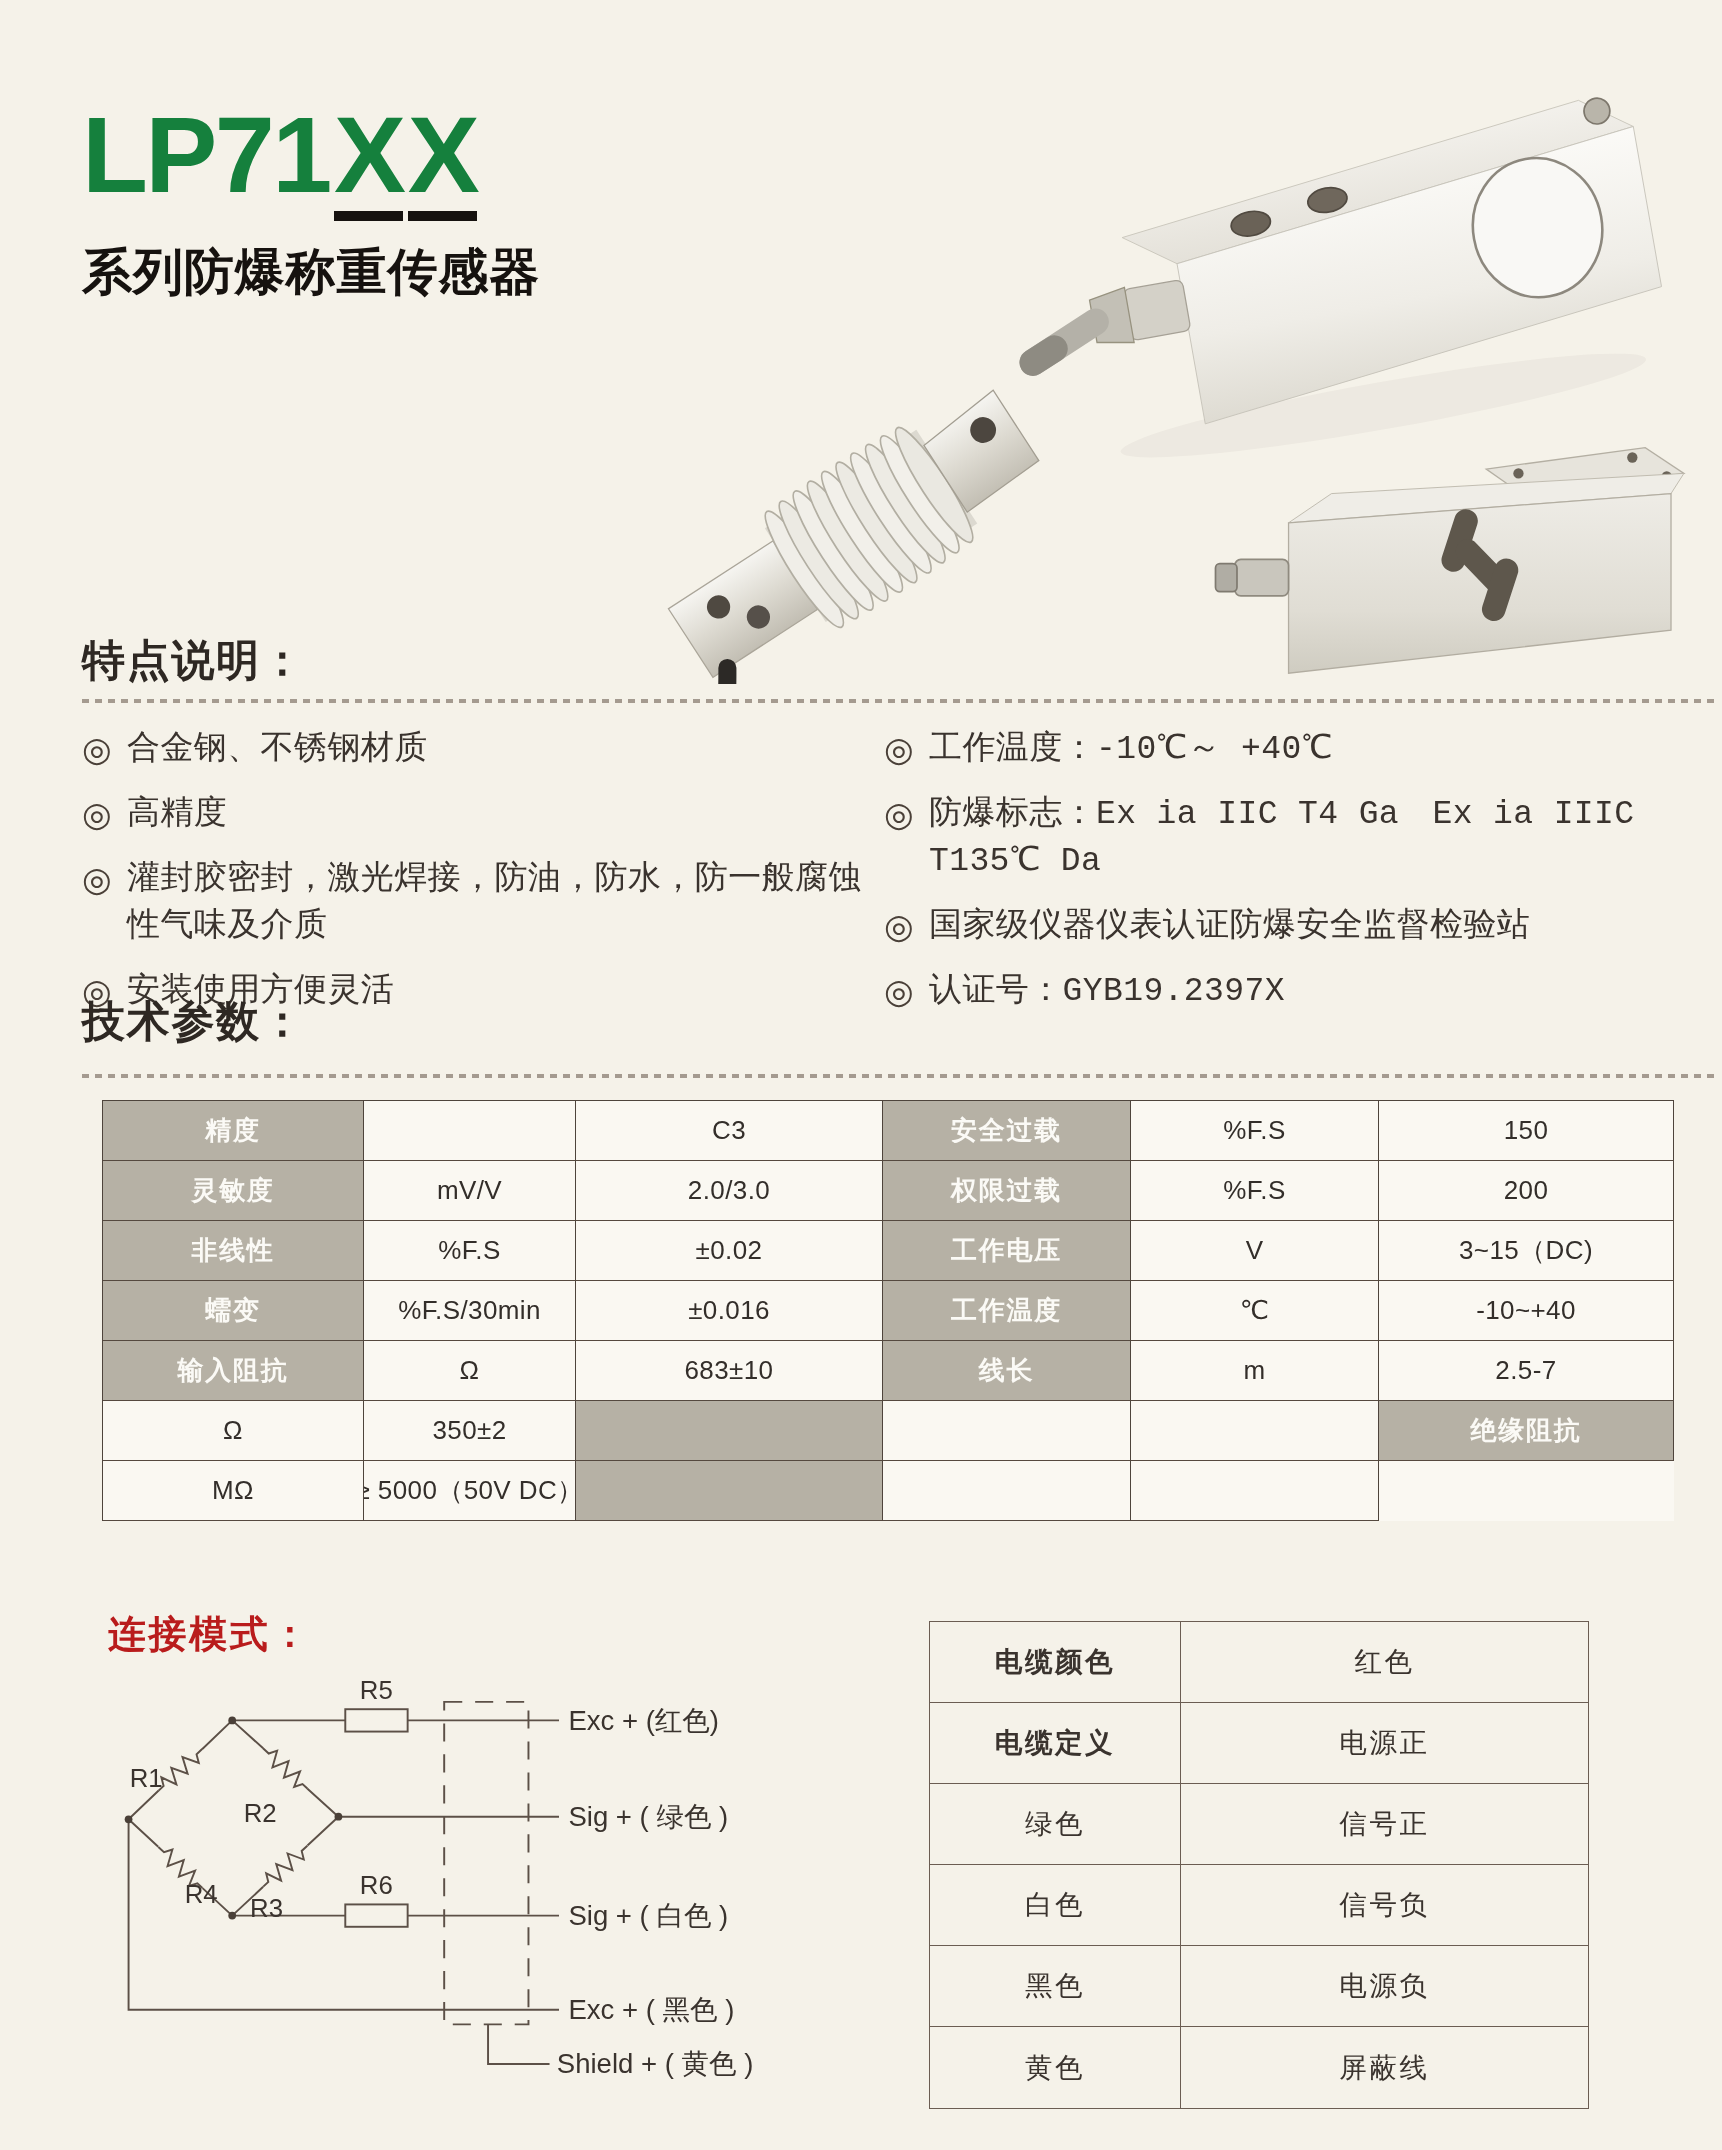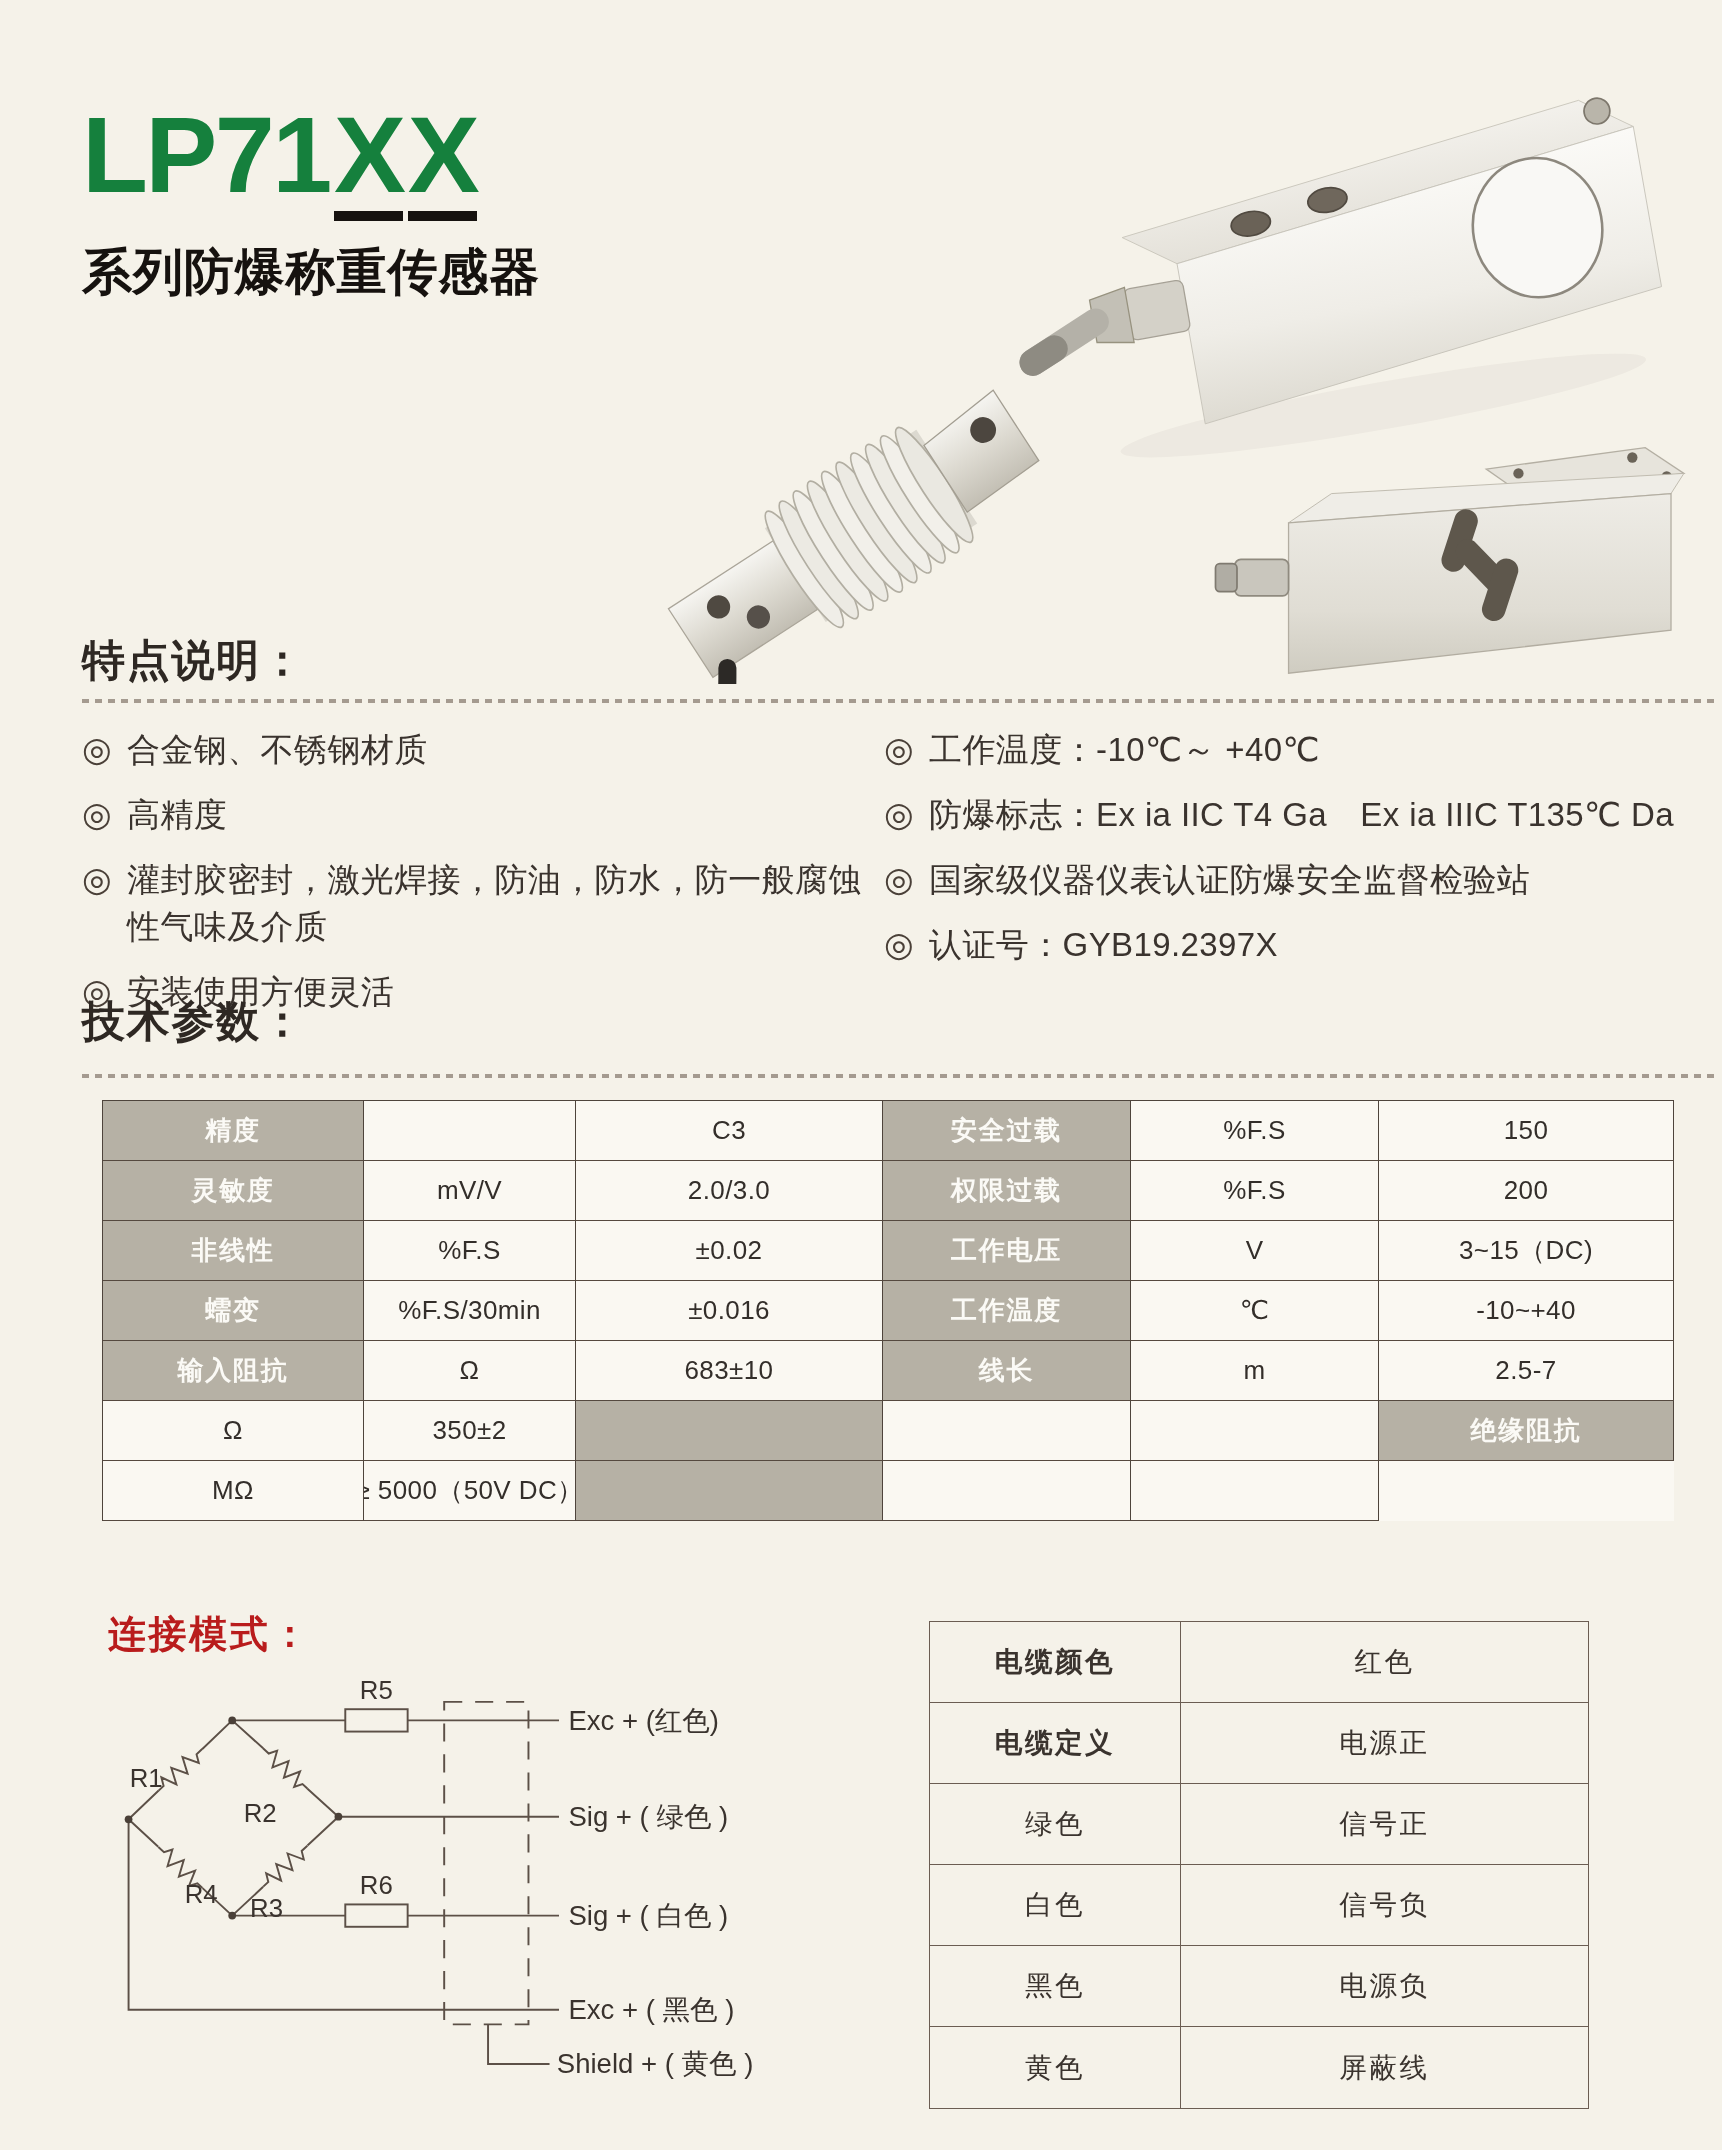--- a/index.html
+++ b/index.html
@@ -23,21 +23,21 @@
   .dashed-sep{
     height:4.3px;
     background:repeating-linear-gradient(90deg,#968b80 0 6.9px,transparent 6.9px 13px);
     opacity:.85;
   }
 
   
   .feat-col{display:flex;flex-direction:column;}
   .feat-item{display:flex;align-items:flex-start;margin-bottom:18px;}
   .feat-item .marker{font-size:34px;line-height:47px;color:#4a4038;flex:0 0 45px;}
-  .feat-item .txt{font-size:33px;line-height:47px;color:#3a332e;letter-spacing:0.4px;}
+  .feat-item .txt{font-size:33px;line-height:47px;color:#3a332e;letter-spacing:0.4px;font-family:Liberation Mono, monospace;}
 
   
   .spec-table{
     display:grid;
     grid-template-columns:261px 212px 307px 248px 248px 295px;
     grid-auto-rows:60px;
     border-top:1.7px solid #4e443c;
     border-left:1.3px solid #4e443c;
     background:#faf8f2;
   }

